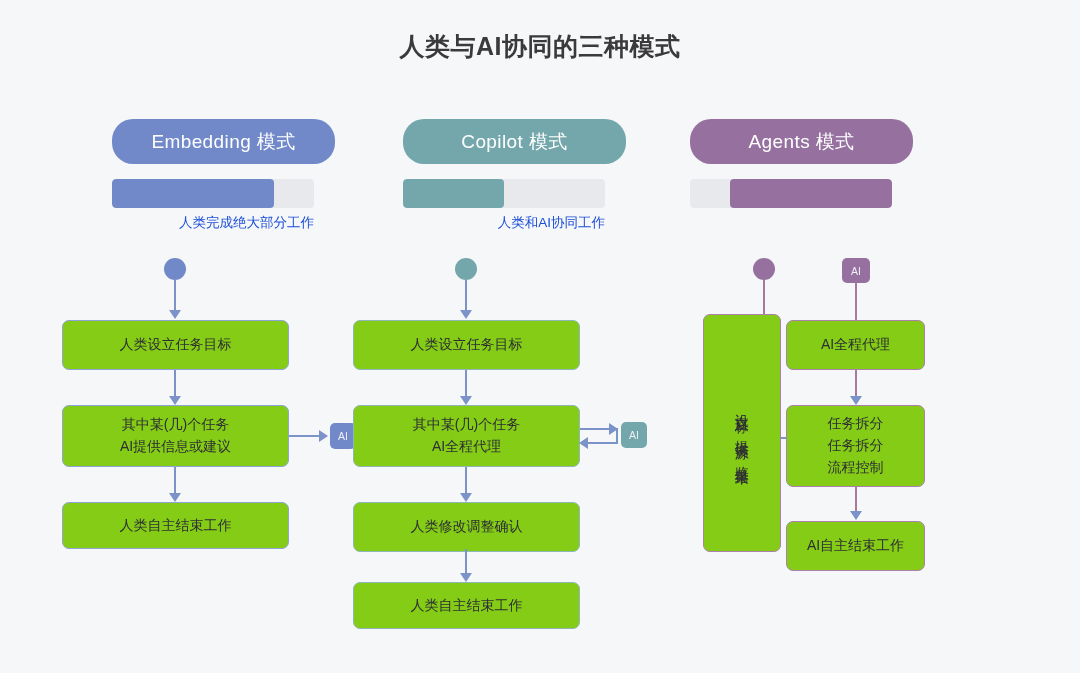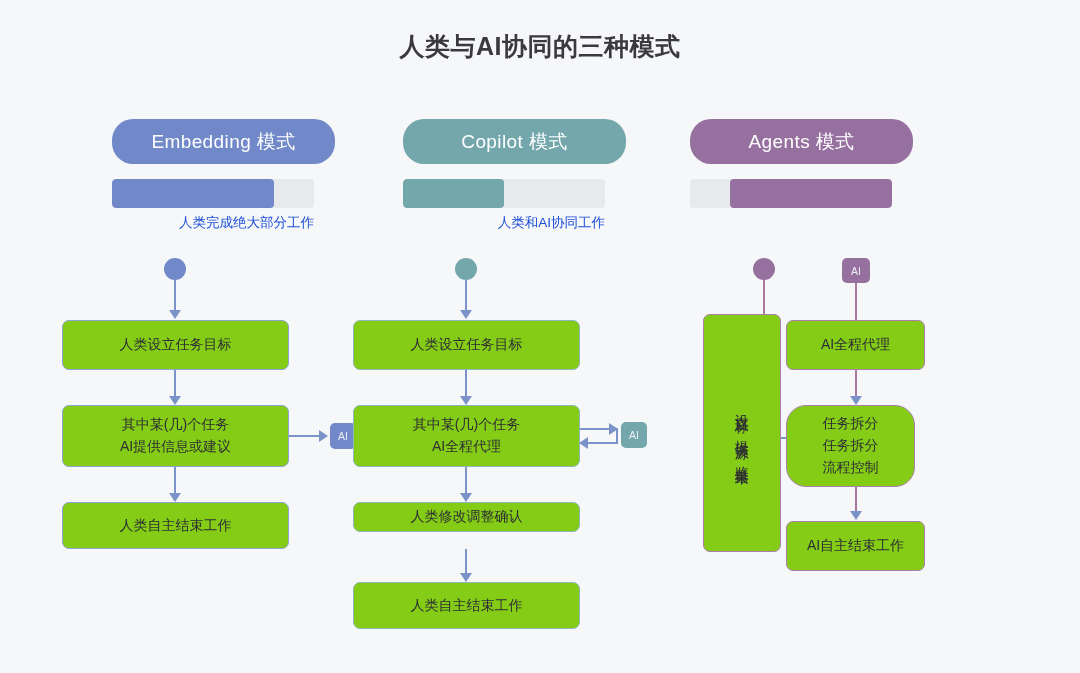--- a/index.html
+++ b/index.html
@@ -183,21 +183,21 @@
     <div class="hline" style="left:237px; top:442px; width:34px; background:#7b93c9;"></div>
     <div class="arrow-l" style="left:232px; top:437px;"></div>
     <div class="vline" style="left:269px; top:428px; height:15px; background:#7b93c9;"></div>
     <div class="ai-chip" style="left:274px; top:422px; background:#74a7ab;">
       <span>AI</span>
     </div>
 
     <div class="vline" style="left:118px; top:467px; height:30px; background:#7b93c9;"></div>
     <div class="arrow-d" style="left:113px; top:493px;"></div>
 
-    <div class="node" style="left:6px; top:502px; width:227px; height:30px; border-color:#8fb6b8;">
+    <div class="node" style="left:6px; top:502px; width:227px; height:50px; border-color:#8fb6b8;">
       <span class="ln">人类修改调整确认</span>
     </div>
 
     <div class="vline" style="left:118px; top:549px; height:28px; background:#7b93c9;"></div>
     <div class="arrow-d" style="left:113px; top:573px;"></div>
 
     <div class="node" style="left:6px; top:582px; width:227px; height:47px; border-color:#8fb6b8;">
       <span class="ln">人类自主结束工作</span>
     </div>
   </div>
@@ -227,21 +227,21 @@
     </div>
     <div class="vline" style="left:210px; top:283px; height:37px; background:#a9789e;"></div>
 
     <div class="node" style="left:141px; top:320px; width:139px; height:50px; border-color:#ad7fad;">
       <span class="ln">AI全程代理</span>
     </div>
 
     <div class="vline" style="left:210px; top:370px; height:30px; background:#a9789e;"></div>
     <div class="arrow-d" style="left:205px; top:396px;"></div>
 
-    <div class="node" style="left:141px; top:405px; width:129px; height:82px; border-color:#ad7fad;border-radius:20px;">
+    <div class="node" style="left:141px; top:405px; width:139px; height:82px; border-color:#ad7fad;">
       <span class="ln">任务拆分</span>
       <span class="ln">任务拆分</span>
       <span class="ln">流程控制</span>
     </div>
 
     <div class="vline" style="left:210px; top:487px; height:28px; background:#a9789e;"></div>
     <div class="arrow-d" style="left:205px; top:511px;"></div>
 
     <div class="node" style="left:141px; top:521px; width:139px; height:50px; border-color:#ad7fad;">
       <span class="ln">AI自主结束工作</span>

